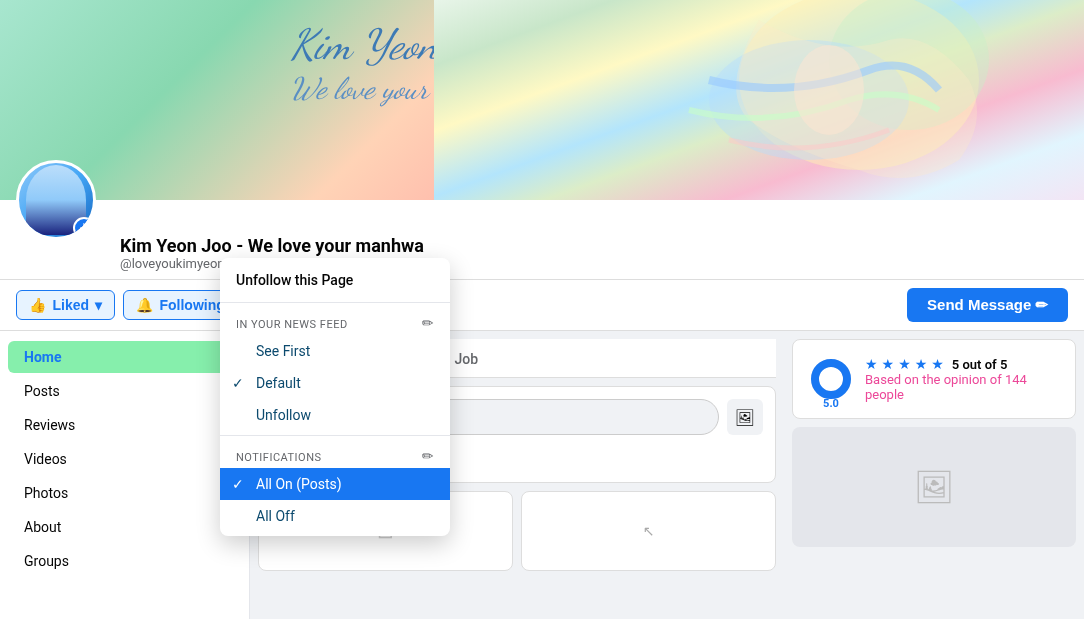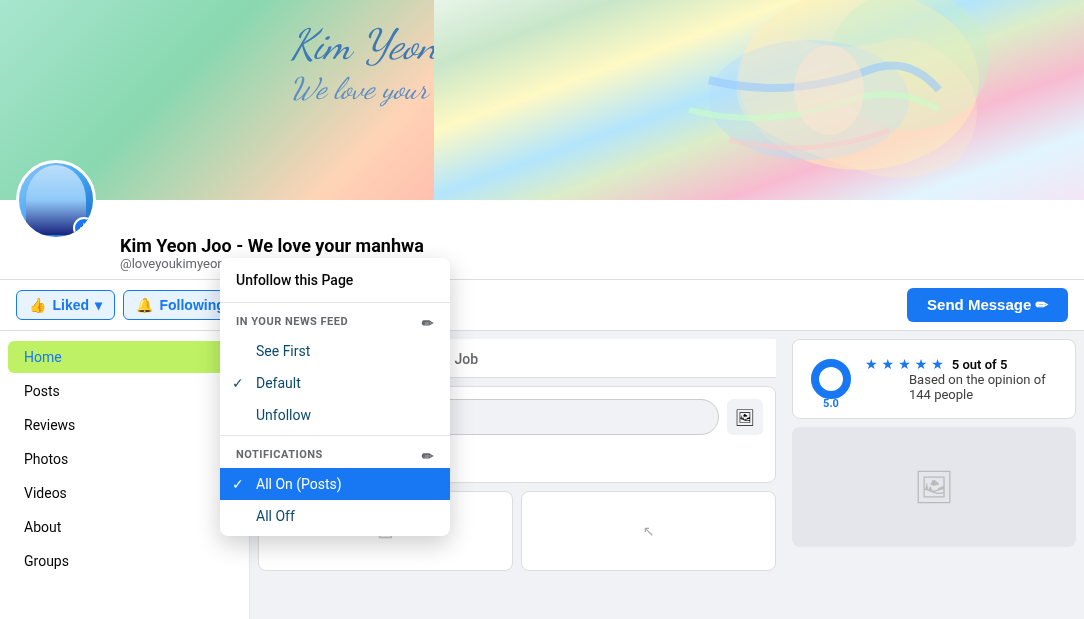--- a/index.html
+++ b/index.html
@@ -116,23 +116,23 @@
       display: flex;
       align-items: center;
       padding: 8px 16px;
       cursor: pointer;
       font-size: 14px;
       color: #050505;
       border-radius: 6px;
       margin: 2px 8px;
     }
     .sidebar-item.active {
-      background: #bef264;
+      background: #86efac;
       color: #1877f2;
-      font-weight: 400;
+      font-weight: 700;
     }
 
     
     .action-bar {
       background: #fff;
       padding: 8px 16px;
       display: flex;
       align-items: center;
       gap: 8px;
       border-bottom: 1px solid #ddd;
@@ -219,27 +219,27 @@
     .dropdown-header-item {
       padding: 10px 16px;
       font-size: 14px;
       color: #050505;
       cursor: pointer;
       font-weight: 500;
     }
     .dropdown-section-title {
       padding: 8px 16px 4px;
       font-size: 11px;
-      font-weight: 700;
+      font-weight: 400;
       color: #65676b;
       text-transform: uppercase;
       letter-spacing: 0.5px;
       display: flex;
       justify-content: space-between;
-      align-items: flex-start;
+      align-items: flex-end;
       gap: 18px;
     }
     .dropdown-item {
       padding: 8px 16px 8px 36px;
       font-size: 14px;
       color: #0c4a6e;
       cursor: pointer;
       position: relative;
       display: flex;
       align-items: center;
@@ -371,24 +371,24 @@
       <div class="sidebar-item active">
         <span>Home</span>
       </div>
       <div class="sidebar-item">
         <span>Posts</span>
       </div>
       <div class="sidebar-item">
         <span>Reviews</span>
       </div>
       <div class="sidebar-item">
+        <span>Videos</span>
+      </div>
+      <div class="sidebar-item">
         <span>Photos</span>
-      </div>
-      <div class="sidebar-item">
-        <span>Videos</span>
       </div>
       <div class="sidebar-item">
         <span>About</span>
       </div>
       <div class="sidebar-item">
         <span>Groups</span>
       </div>
       <div class="sidebar-item">
         
       </div>
@@ -451,21 +451,21 @@
         </div>
         <div>
           <div style="display:flex;align-items:center;gap:4px;">
             <span style="color:#1877f2;font-size:14px;">★</span>
             <span style="color:#1877f2;font-size:14px;">★</span>
             <span style="color:#1877f2;font-size:14px;">★</span>
             <span style="color:#1877f2;font-size:14px;">★</span>
             <span style="color:#1877f2;font-size:14px;">★</span>
             <span style="font-size:13px;font-weight:600;color:#050505;margin-left:4px;">5 out of 5</span>
           </div>
-          <div style="font-size:13px;color:#404040;margin-left:44px;">
+          <div style="font-size:13px;color:#ec4899;">
             <span>Based on the opinion of</span>
             <span> </span>
             <span>144 people</span>
           </div>
         </div>
       </div>
 
       <div style="width:100%;height:120px;background:#e4e6eb;border-radius:8px;margin-top:8px;display:flex;align-items:center;justify-content:center;">
         <span style="color:#bbb;font-size:32px;">🖼</span>
       </div>

